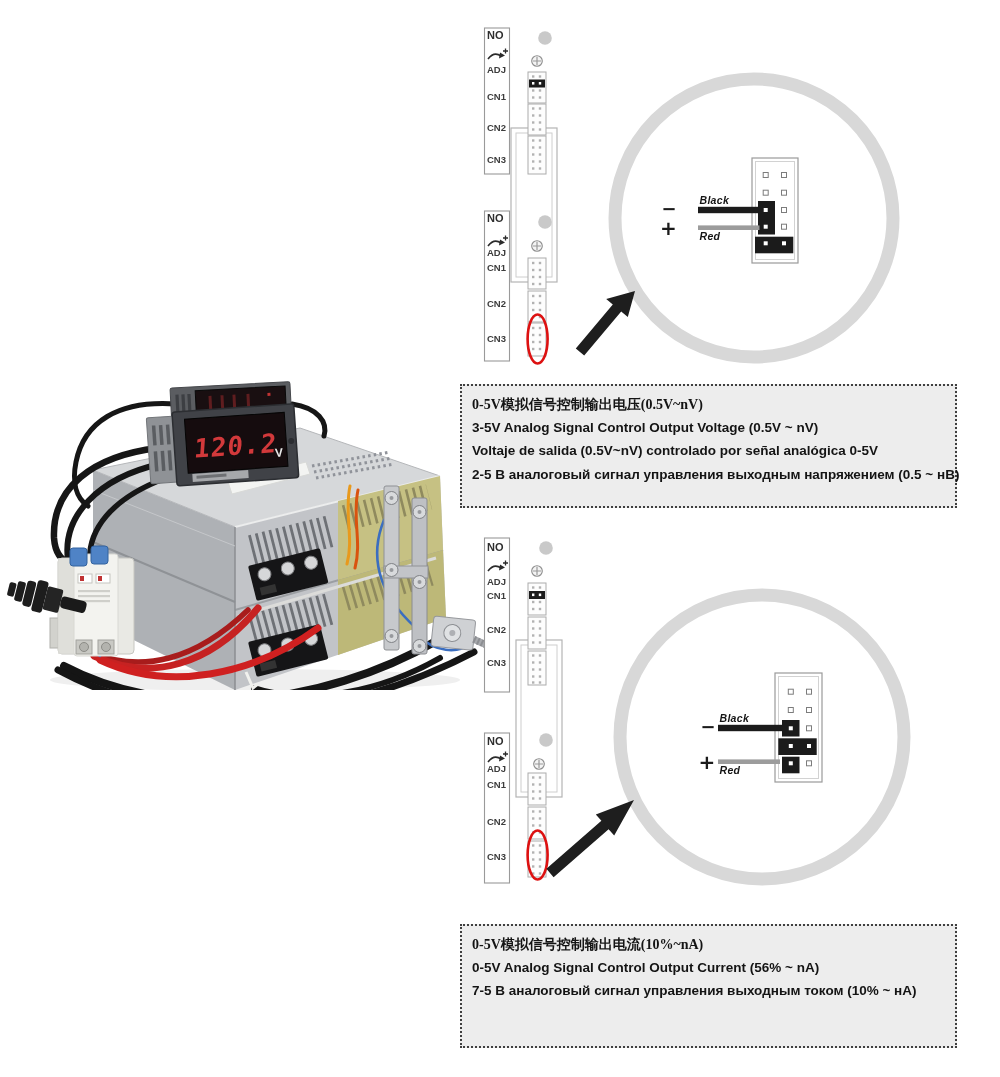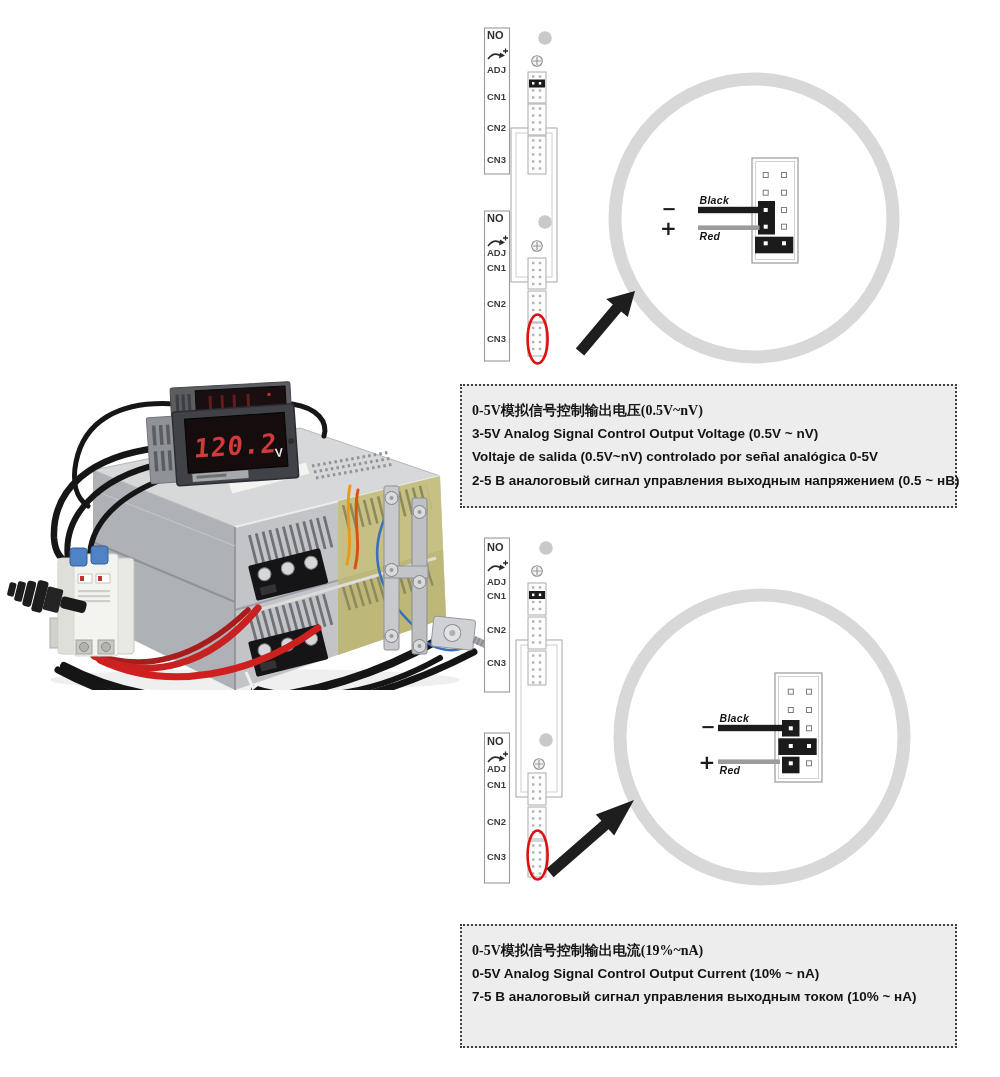--- a/index.html
+++ b/index.html
@@ -29,21 +29,21 @@
   .hole{fill:#c9c9c9;}
   .screw{fill:#f4f4f4;stroke:#8d8d8d;stroke-width:1.1;}
   .screwline{stroke:#9a9a9a;stroke-width:1.2;}
   .arrow{fill:#1e1e1e;}
   .adjarc{fill:none;stroke:#2b2b2b;stroke-width:1.6;}
   .adjhead{fill:#2b2b2b;}
   .adjplus{stroke:#2b2b2b;stroke-width:1.3;}
 
   
   .tbox{position:absolute;left:460px;width:497px;height:124px;background:#ededed;
-        border:2px dotted #3f3f3f;box-sizing:border-box;padding:16px 10px;}
+        border:2px dotted #3f3f3f;box-sizing:border-box;padding:10px 10px;}
   .tline{height:23.6px;line-height:23.6px;font:700 13.5px "Liberation Sans",sans-serif;
          color:#141414;white-space:nowrap;}
   .tline.serif{font-family:"Liberation Serif",serif;font-size:14px;}
 
   
   .digits{font:700 26px "DejaVu Sans Mono",monospace;fill:#d2393b;letter-spacing:1px;text-anchor:middle;}
   .meterunit{font:700 12px "Liberation Sans",sans-serif;fill:#e9eaea;}
   .rearunit{font:700 10px "Liberation Sans",sans-serif;fill:#cfd0d2;}
   .celabel{font:700 9px "Liberation Sans",sans-serif;fill:#606266;text-anchor:middle;}
 </style>
@@ -470,18 +470,18 @@
   </svg>
 
   <div class="tbox" style="top:384px">
     <div class="tline serif">0-5V模拟信号控制输出电压(0.5V~nV)</div>
     <div class="tline">3-5V Analog Signal Control Output Voltage (0.5V ~ nV)</div>
     <div class="tline">Voltaje de salida (0.5V~nV) controlado por señal analógica 0-5V</div>
     <div class="tline">2-5 В аналоговый сигнал управления выходным напряжением (0.5 ~ нВ)</div>
   </div>
 
   <div class="tbox" style="top:924px">
-    <div class="tline serif">0-5V模拟信号控制输出电流(19%~nA)</div>
-    <div class="tline">0-5V Analog Signal Control Output Current (10% ~ nA)</div>
+    <div class="tline serif">0-5V模拟信号控制输出电流(10%~nA)</div>
+    <div class="tline">0-5V Analog Signal Control Output Current (56% ~ nA)</div>
     <div class="tline">7-5 В аналоговый сигнал управления выходным током (10% ~ нА)</div>
   </div>
 
 </div>
 
 </body></html>

